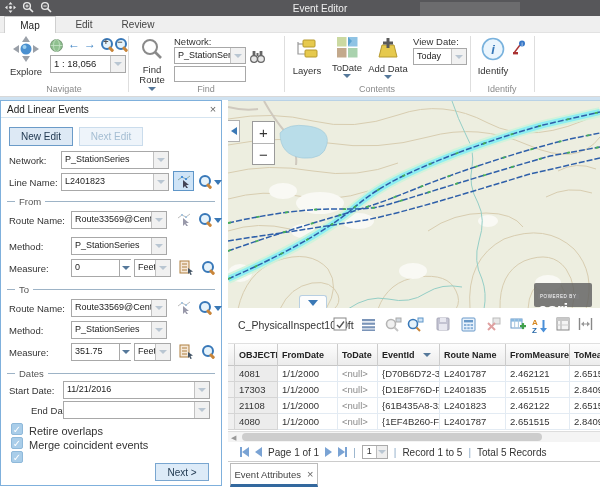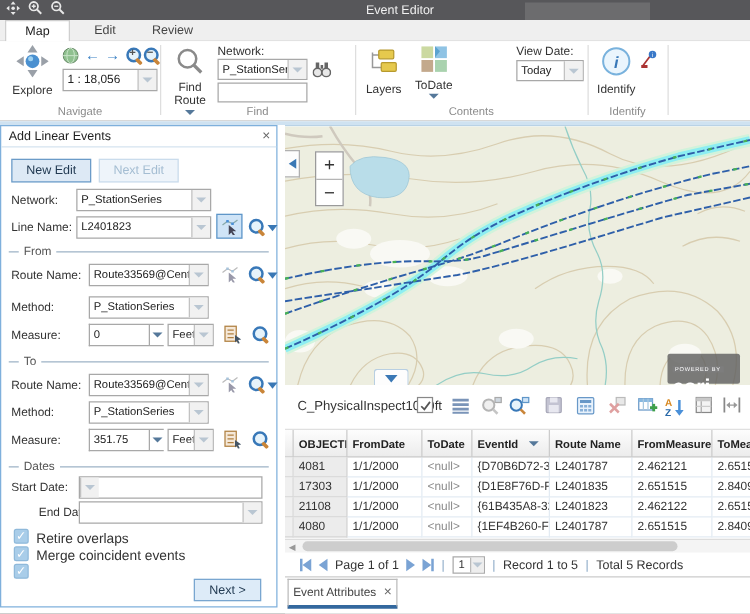--- a/index.html
+++ b/index.html
@@ -238,20 +238,31 @@
           <rect x="11" y="0" width="9.5" height="9.5" fill="#8fc3e4"></rect>
           <rect x="0" y="11" width="9.5" height="9.5" fill="#c3a98c"></rect>
           <rect x="11" y="11" width="9.5" height="9.5" fill="#a9d2ae"></rect>
           <path d="M11,0 l4,4 l-4,5 z" fill="#5ba3d0"></path>
         </svg>
       <div style="font-size:9.5px;color:#333;">ToDate</div>
       <div style="margin-top:1px;display:flex;justify-content:center;">
           <span class="tri-d dk"></span>
         </div>
     </div>
+    <div style="position:absolute;left:368px;top:4px;width:40px;text-align:center;">
+      <svg width="22" height="22" viewBox="0 0 22 22">
+          <path d="M5,8 L17,8 L20,20 L2,20 Z" fill="#e6c94d" stroke="#b79a2e" stroke-width="1"></path>
+          <rect x="9.5" y="1" width="3" height="10" fill="#5a5a5a"></rect>
+          <rect x="6" y="4.5" width="10" height="3" fill="#5a5a5a"></rect>
+        </svg>
+      <div style="font-size:9.5px;color:#333;">Add Data</div>
+      <div style="margin-top:1px;display:flex;justify-content:center;">
+          <span class="tri-d dk"></span>
+        </div>
+    </div>
     <div class="rlabel" style="left:413px;top:3px;">View Date:</div>
     <div class="combo" style="left:413px;top:15px;width:54px;height:17px;">
       <span class="val">Today</span>
       <span class="arrow">
           <span class="tri-d gray"></span>
         </span>
     </div>
     <div class="grouplabel" style="left:284px;width:186px;">Contents</div>
 
     <div style="position:absolute;left:476px;top:4px;width:34px;text-align:center;">
@@ -415,20 +426,21 @@
         </svg>
     </span>
     <span class="mag" style="position:absolute;left:200px;top:243px;"></span>
 
     <div class="divider" style="top:267px;">
         <span>Dates</span>
       </div>
 
     <div class="rlabel" style="left:8px;top:284px;">Start Date:</div>
     <div class="combo" style="left:62px;top:280px;width:147px;height:18px;">
+      <span class="val">11/21/2016</span>
       <span class="arrow">
           <span class="tri-d gray"></span>
         </span>
     </div>
     <div class="rlabel" style="left:0;top:304px;padding-left:30px;">End Date:</div>
     <div class="combo" style="left:62px;top:300px;width:147px;height:18px;">
       <span class="val"></span>
       <span class="arrow">
           <span class="tri-d gray"></span>
         </span>

